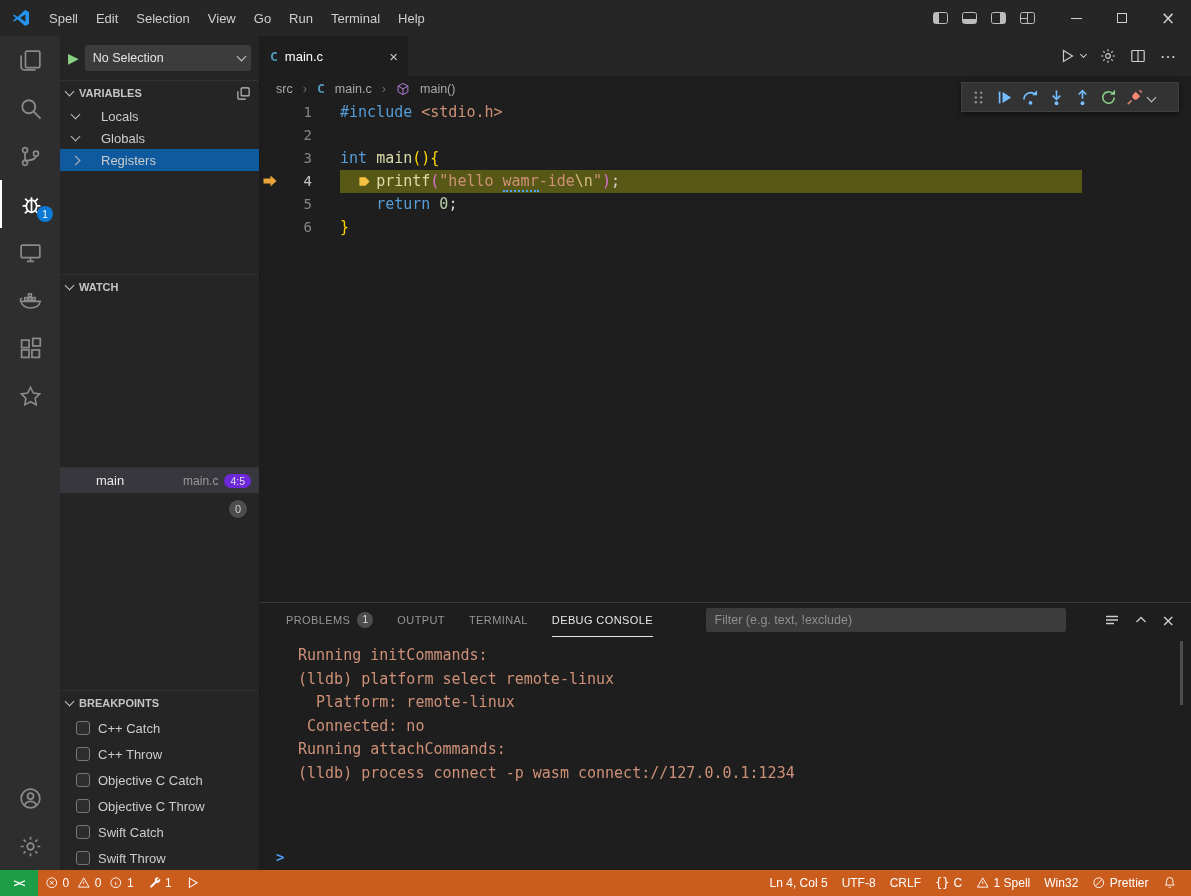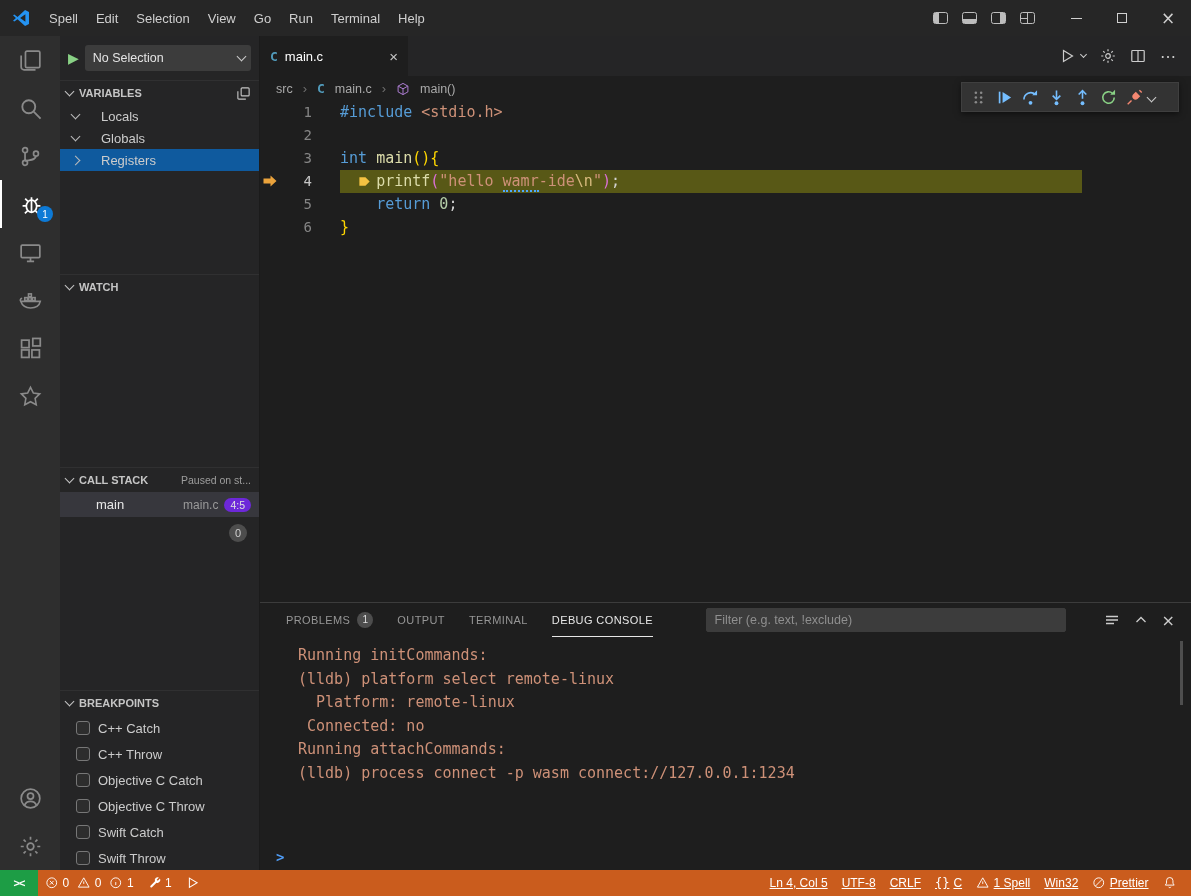--- a/index.html
+++ b/index.html
@@ -117,21 +117,21 @@
   .console { flex:1; padding:7px 0 0 38px; font-family:"DejaVu Sans Mono", monospace; font-size:15px; line-height:23.5px; color:#ce9178; white-space:pre; overflow:hidden; }
   .console-input { height:26px; display:flex; align-items:center; padding-left:16px; flex:none; }
   .console-caret { color:#4f9cf5; font-family:"DejaVu Sans Mono", monospace; font-weight:bold; font-size:14px; }
   .panel-scroll { position:absolute; right:8px; top:38px; width:3px; height:64px; background:rgba(170,170,170,.35); }
 
   
   .statusbar { position:absolute; left:0; right:0; bottom:0; height:26px; background:#ca5c1d; color:#ffffff; display:flex; align-items:center; font-size:12px; }
   .remote { height:26px; width:38px; background:#1d9d45; display:flex; align-items:center; justify-content:center; font-weight:bold; font-size:11px; letter-spacing:-1px; }
   .st-item { display:flex; align-items:center; gap:4px; padding:0 7px; height:100%; white-space:nowrap; }
   .st-item svg { width:13.5px; height:13.5px; }
-  .st-right { margin-left:auto; display:flex; align-items:flex-end; height:100%; padding-right:8px;text-decoration:underline; }
+  .st-right { margin-left:auto; display:flex; align-items:flex-end; height:100%; padding-right:8px; }
   .braces { font-family:"DejaVu Sans Mono", monospace; font-size:12px; }
 </style>
 </head>
 <body>
 
 <div class="titlebar">
   <span class="ico vscode-logo">
     <svg viewBox="0 0 16 16">
         <path fill="#2493f2" fill-rule="evenodd" d="M11.6.9L4.9 7 2.1 4.9l-1.2.6L3.5 8 .9 10.5l1.2.6L4.9 9l6.7 6.1 3.5-1.7V2.6L11.6.9zm.3 3.8v6.6L7.2 8l4.7-3.3z"></path>
       </svg>
@@ -293,25 +293,20 @@
     </div>
 
     <div class="sb-section" style="height:193px">
       <div class="sb-header">
         <span class="chev down"></span>
         <span>WATCH</span>
       </div>
     </div>
 
     <div class="sb-section" style="height:223px">
-      <div class="sb-header">
-        <span class="chev down"></span>
-        <span>CALL STACK</span>
-        <span class="hdr-note">Paused on st...</span>
-      </div>
       <div class="cs-frame">
         <span class="frame-name">main</span>
         <span class="frame-file">main.c</span>
         <span class="cs-pos">4:5</span>
       </div>
       <div class="cs-zero">0</div>
     </div>
 
     <div class="sb-section" style="flex:1">
       <div class="sb-header">

